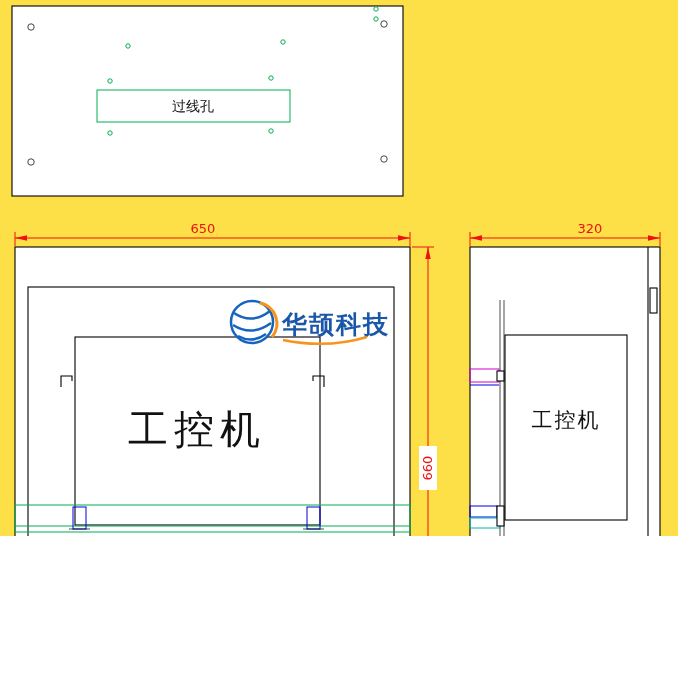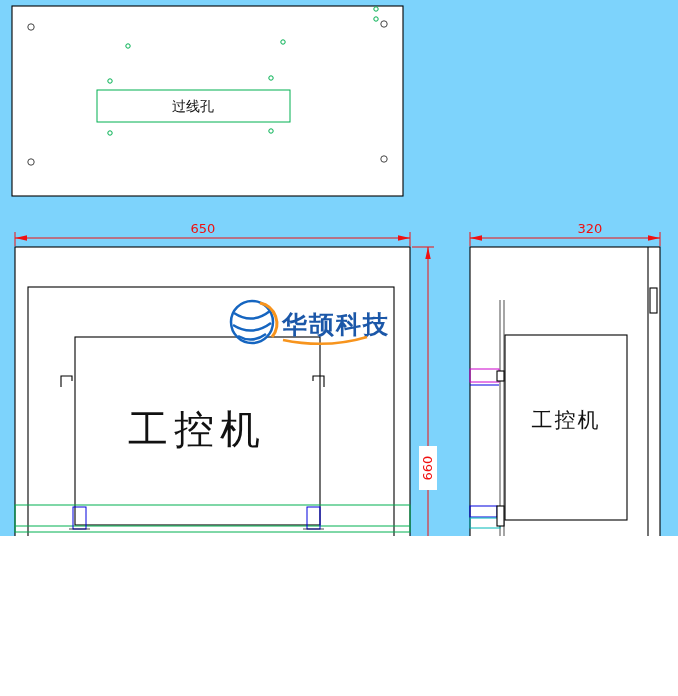--- a/index.html
+++ b/index.html
@@ -1,16 +1,16 @@
 <!DOCTYPE html>
 <html><head>
 <meta charset="utf-8">
 <style>
   html,body{margin:0;padding:0;background:#ffffff;}
-  .canvas{position:relative;width:678px;height:536px;background:#7dd3fc;overflow:hidden;}
+  .canvas{position:relative;width:678px;height:536px;background:#fde047;overflow:hidden;}
   svg{display:block;}
   svg text{font-family:"DejaVu Sans","Liberation Sans",sans-serif;}
   .stroke{stroke:#000000;stroke-width:1.1;}
   .stroke-thin{stroke:#000000;stroke-width:0.7;}
   .dim{fill:#f01010;font-size:13px;}
   .label-sm{fill:#111111;font-size:14px;}
   .device-lg{fill:#111111;font-size:40px;letter-spacing:6px;}
   .device-md{fill:#111111;font-size:21px;letter-spacing:2px;}
   .logo-text{fill:#1b57a8;font-size:25px;font-weight:bold;letter-spacing:2px;}
 </style>

